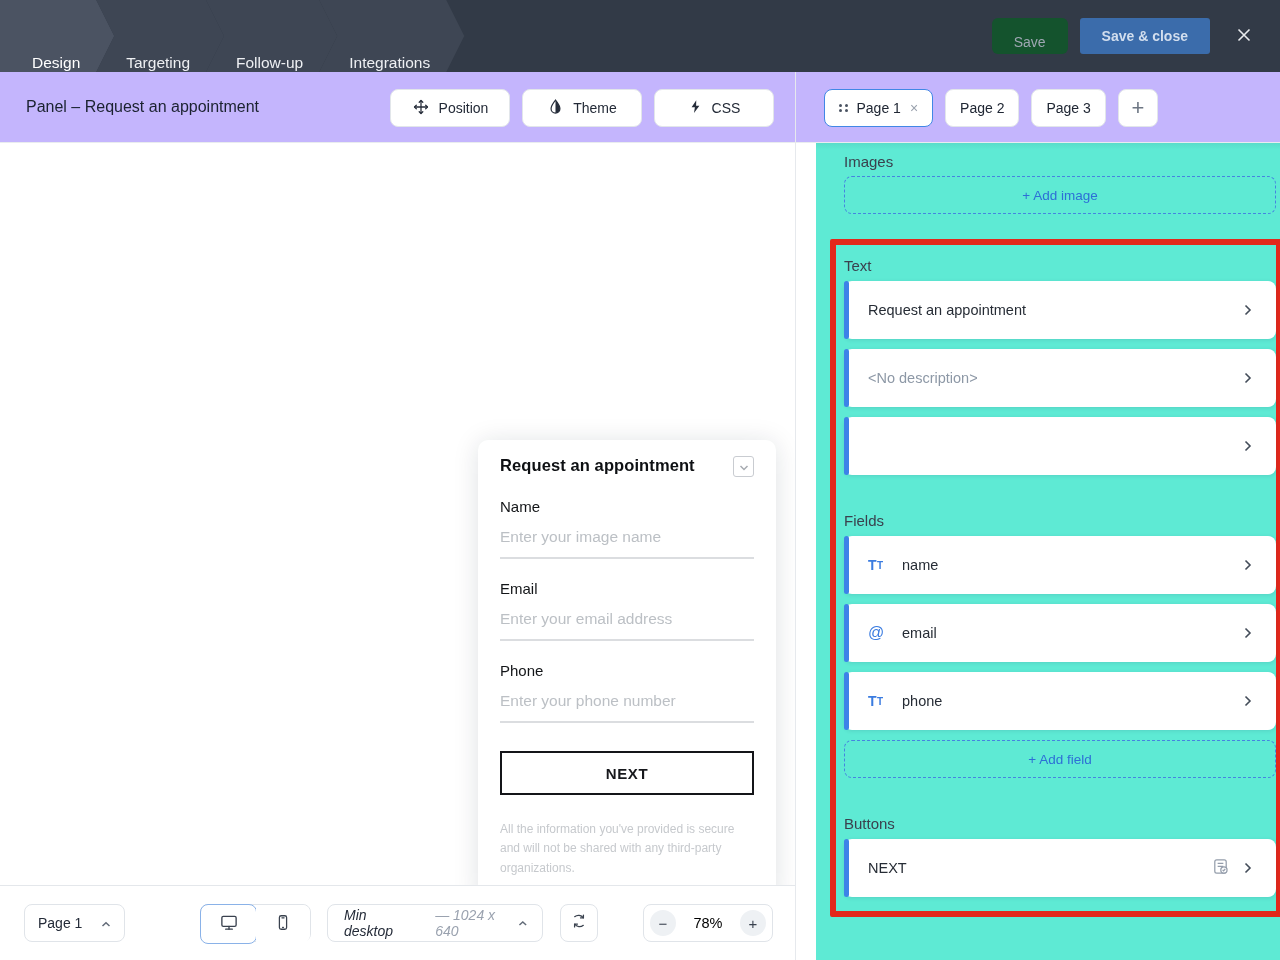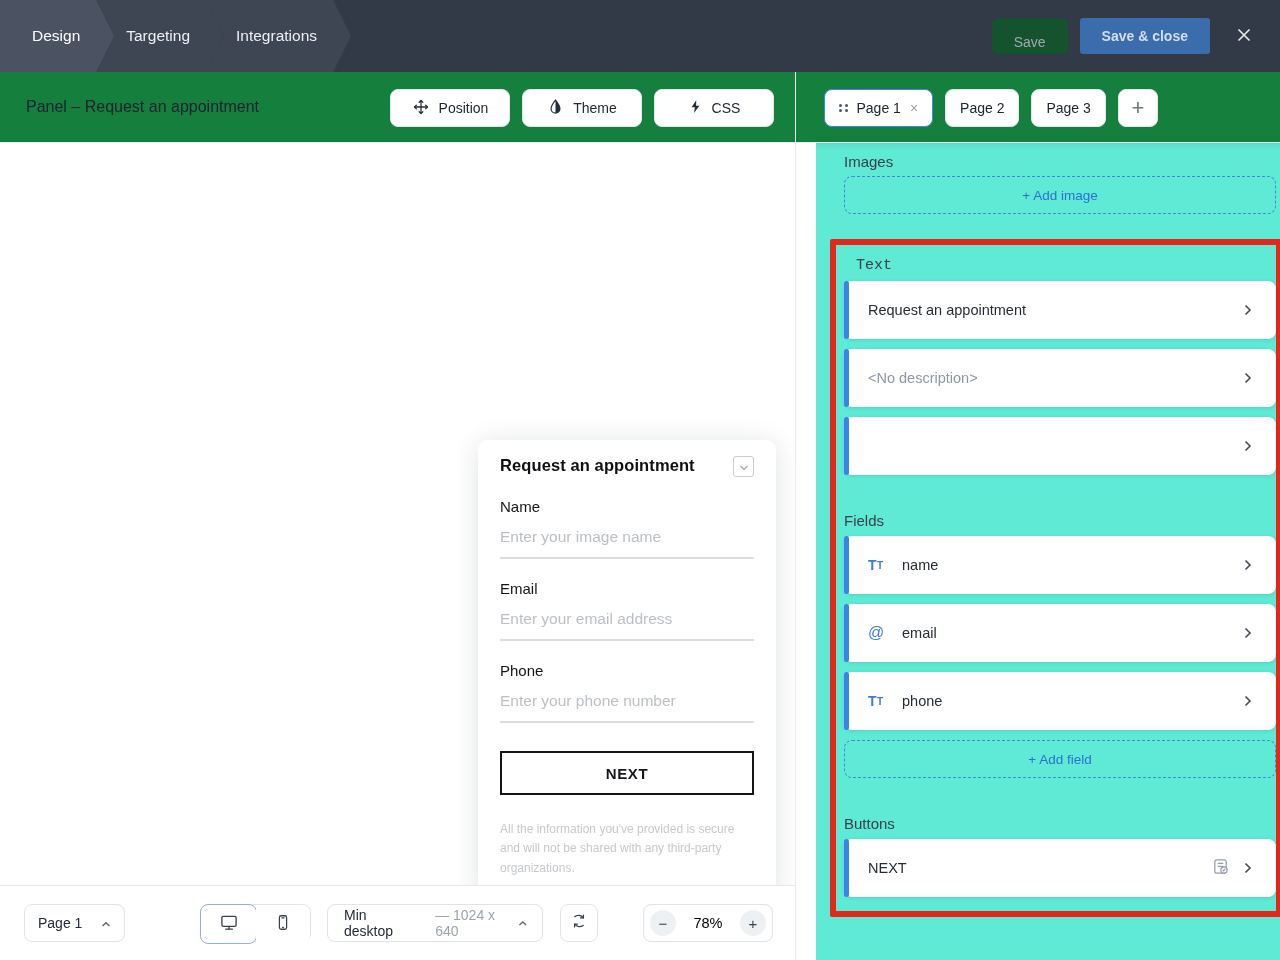--- a/index.html
+++ b/index.html
@@ -3,32 +3,32 @@
 <meta charset="utf-8">
 <style>
   * { margin:0; padding:0; box-sizing:border-box; }
   html,body { width:1280px; height:960px; }
   body { font-family:"Liberation Sans", sans-serif; background:#fff; overflow:hidden; }
   .app { position:relative; width:1280px; height:960px; background:#fff; }
 
   
   .topbar { position:absolute; top:0; left:0; width:1280px; height:72px; background:#323a47; display:flex; align-items:stretch; }
   .wizard-tabs { display:flex; align-items:stretch; }
-  .wtab { height:72px; display:flex; align-items:center; padding:0 34px 0 30px; color:#eef0f3; font-size:15.5px; cursor:pointer;
+  .wtab { height:72px; display:flex; align-items:flex-end; padding:0 34px 0 30px; color:#eef0f3; font-size:15.5px; cursor:pointer;
           background:#3e4654; clip-path:polygon(0 0, calc(100% - 18px) 0, 100% 50%, calc(100% - 18px) 100%, 0 100%, 18px 50%);
           margin-left:-18px; filter:drop-shadow(1px 0 0 rgba(255,255,255,.13)); }
   .wtab.first { margin-left:0; padding-left:32px; clip-path:polygon(0 0, calc(100% - 18px) 0, 100% 50%, calc(100% - 18px) 100%, 0 100%); }
   .wtab.active { background:#4b5362; color:#ffffff; }
   .topbar-right { margin-left:auto; display:flex; align-items:center; gap:12px; padding-right:22px; }
   .btn-save { height:36px; padding:16px 22px; border-radius:6px; background:#14532d; color:#9fa7b3; font-size:14px; border:none; cursor:pointer; }
   .btn-saveclose { height:36px; padding:0 22px; border-radius:3px; background:#3b6cab; color:#d2deee; font-size:14px; font-weight:bold; border:none; cursor:pointer; }
   .btn-close-x { width:28px; height:28px; margin-left:8px; display:flex; align-items:center; justify-content:center; background:transparent; border:none; cursor:pointer; }
 
   
-  .header2 { position:absolute; top:72px; left:0; width:1280px; height:71px; background:#15803d; border-bottom:1px solid #e9ecef; }
+  .header2 { position:absolute; top:72px; left:0; width:1280px; height:71px; background:#c4b5fd; border-bottom:1px solid #e9ecef; }
   .panel-title { position:absolute; left:26px; top:0; height:70px; display:flex; align-items:center; font-size:16px; color:#1b2230; }
   .tools { position:absolute; left:390px; top:17px; display:flex; gap:12px; }
   .tool-btn { width:120px; height:38px; border:1px solid #e2e6ea; border-radius:8px; background:#fff; display:flex; align-items:center; justify-content:center; gap:9px; font-size:14px; color:#232a37; cursor:pointer; font-family:inherit; }
   .pages { position:absolute; left:824px; top:17px; display:flex; gap:12px; }
   .page-tab { height:38px; padding:0 14px; border:1px solid #e2e6ea; border-radius:8px; background:#fff; display:flex; align-items:center; gap:9px; font-size:14px; color:#202734; cursor:pointer; }
   .page-tab.active { border:1.5px solid #4187e5; }
   .page-tab .tab-x { color:#99a1ad; font-size:14px; line-height:1; cursor:pointer; }
   .page-add { width:40px; height:38px; border:1px solid #e2e6ea; border-radius:8px; background:#fff; display:flex; align-items:center; justify-content:center; font-size:22px; font-weight:300; color:#6d7683; cursor:pointer; }
   .dots { display:grid; grid-template-columns:3px 3px; grid-auto-rows:3px; gap:2.5px; cursor:grab; }
   .dots i { width:3px; height:3px; border-radius:50%; background:#4a5361; }
@@ -44,41 +44,41 @@
   .pc-input { margin-top:13px; padding-bottom:11px; border-bottom:2px solid #dbdde0; font-size:15.5px; color:#bcc0c5; cursor:text; }
   .pc-next { margin-top:28px; width:100%; height:44px; background:#fff; border:2.5px solid #141519; color:#17181c; font-weight:bold; font-size:15px; letter-spacing:.6px; cursor:pointer; font-family:inherit; }
   .pc-disclaimer { margin-top:25px; font-size:12px; line-height:1.62; color:#c6c9cd; }
 
   
   .bottombar { position:absolute; top:885px; left:0; width:795px; height:75px; background:#fff; border-top:1px solid #e4e7eb; }
   .bb-pageselect { position:absolute; left:24px; top:18px; width:101px; height:38px; border:1px solid #e0e4e9; border-radius:8px; background:#fff; display:flex; align-items:center; justify-content:space-between; padding:0 13px; font-size:14px; color:#242b38; cursor:pointer; }
   .devgroup { position:absolute; left:200px; top:18px; width:111px; height:38px; border:1px solid #e0e4e9; border-radius:8px; background:#fff; }
   .dev-desktop { position:absolute; left:-1px; top:-1px; width:57px; height:40px; border:1.5px solid #8ab2e8; border-radius:8px; background:#fff; display:flex; align-items:center; justify-content:center; cursor:pointer; }
   .dev-mobile { position:absolute; right:0; top:0; width:54px; height:38px; border-radius:0 8px 8px 0; background:#fff; display:flex; align-items:center; justify-content:center; cursor:pointer; border:none; }
-  .bb-sizeselect { position:absolute; left:327px; top:18px; width:216px; height:38px; border:1px solid #e0e4e9; border-radius:8px; background:#fff; display:flex; align-items:center; padding:0 14px 0 16px; font-size:14px; color:#242b38; cursor:pointer; }
+  .bb-sizeselect { position:absolute; left:327px; top:18px; width:216px; height:38px; border:1px solid #e0e4e9; border-radius:8px; background:#fff; display:flex; align-items:center; padding:0 14px 0 16px; font-size:14px; color:#242b38; cursor:pointer;font-style:italic; }
   .bb-size-dim { color:#9aa2af; margin-left:19px; }
   .bb-sizeselect svg { margin-left:auto; }
   .bb-rotate { position:absolute; left:560px; top:18px; width:38px; height:38px; border:1px solid #e0e4e9; border-radius:8px; background:#fff; display:flex; align-items:center; justify-content:center; cursor:pointer; }
   .zoomgroup { position:absolute; left:643px; top:18px; width:130px; height:38px; border:1px solid #e0e4e9; border-radius:8px; background:#fff; display:flex; align-items:center; justify-content:space-between; padding:0 6px; }
   .zoom-btn { width:26px; height:26px; border-radius:50%; background:#eef1f4; border:none; color:#39414e; font-size:15px; display:flex; align-items:center; justify-content:center; cursor:pointer; }
   .zoom-val { font-size:14.5px; color:#000000; }
 
   
   .vdivider { position:absolute; left:795px; top:72px; width:1px; height:888px; background:#e6e9ed; }
 
   
   .rightpanel { position:absolute; left:816px; top:143px; width:484px; height:817px; background:#5eead4; overflow:hidden; }
   .rightpanel::before { content:''; position:absolute; top:0; left:0; right:0; height:7px; background:linear-gradient(rgba(33,43,66,.07), rgba(33,43,66,0)); pointer-events:none; }
   .sec-label { font-size:15px; color:#3a414e; }
   .images-label { margin:10px 0 6px 28px; }
   .dash-btn { display:flex; align-items:center; justify-content:center; height:38px; border:1.5px dashed #4584e0; border-radius:8px; background:transparent; color:#2d6fd6; font-size:13.5px; cursor:pointer; width:432px; font-family:inherit; }
   .add-image { margin-left:28px; }
 
   .red-zone { margin:25px 0 0 14px; width:452px; border:6px solid #e3281b; border-radius:2px; padding:6px 0 4px 8px; }
-  .rz-label { margin:6px 0 7px 12px;font-family:Liberation Mono, monospace; }
+  .rz-label { margin:6px 0 7px 0; }
   .item-card { position:relative; width:432px; height:58px; margin-bottom:10px; background:#fff; border-radius:8px; box-shadow:0 1px 4px rgba(25,39,70,.12);
                display:flex; align-items:center; padding:0 24px; cursor:pointer; }
   .item-card .accent-bar { position:absolute; left:0; top:0; bottom:0; width:5px; background:#3d82e8; border-radius:3px; }
   .item-text { font-size:14.5px; color:#262c35; white-space:nowrap; overflow:hidden; }
   .item-text.muted { color:#8d98a6; }
   .item-card .chev { margin-left:auto; display:flex; align-items:center; }
   .field-ic { width:22px; margin-right:12px; display:flex; align-items:center; color:#3b7ce0; font-weight:bold; }
   .tt-big { font-size:14px; } .tt-small { font-size:10px; margin-left:.5px; }
   .at-glyph { font-size:16px; font-weight:normal; }
   .sec-gap { margin-top:37px; margin-bottom:7px; }
@@ -91,20 +91,23 @@
 
   <div class="topbar">
     <div class="wizard-tabs">
       <div class="wtab first active">
           <span>Design</span>
         </div>
       <div class="wtab">
           <span>Targeting</span>
         </div>
       <div class="wtab">
+          <span>Follow-up</span>
+        </div>
+      <div class="wtab">
           <span>Integrations</span>
         </div>
     </div>
     <div class="topbar-right">
       <button class="btn-save">Save</button>
       <button class="btn-saveclose">Save &amp; close</button>
       <button class="btn-close-x">
         <span><svg width="16" height="16" viewBox="0 0 16 16">
               <path d="M2.5 2.5 L13.5 13.5 M13.5 2.5 L2.5 13.5" stroke="#e9ebee" stroke-width="1.6" fill="none"></path>
             </svg></span>

